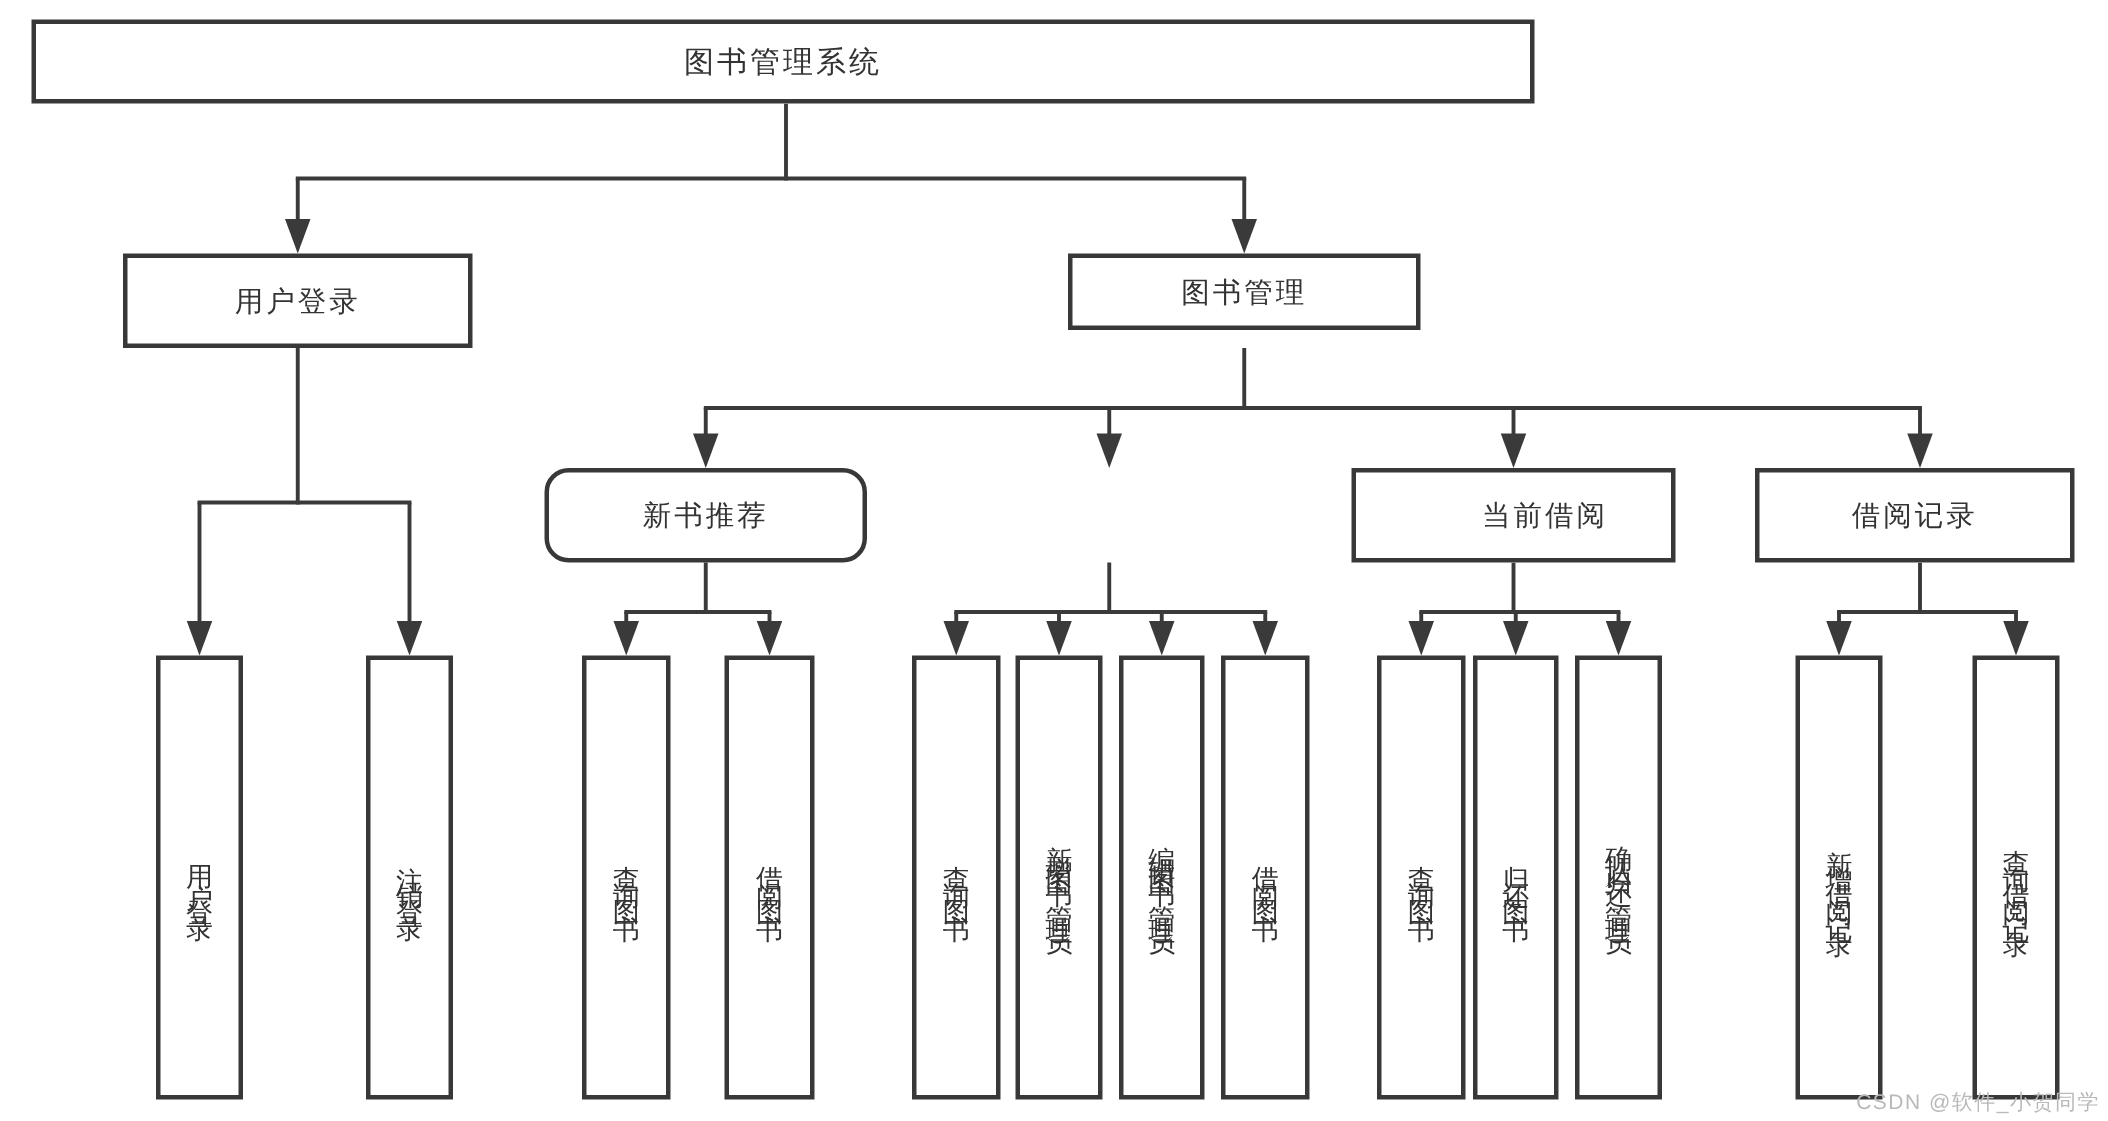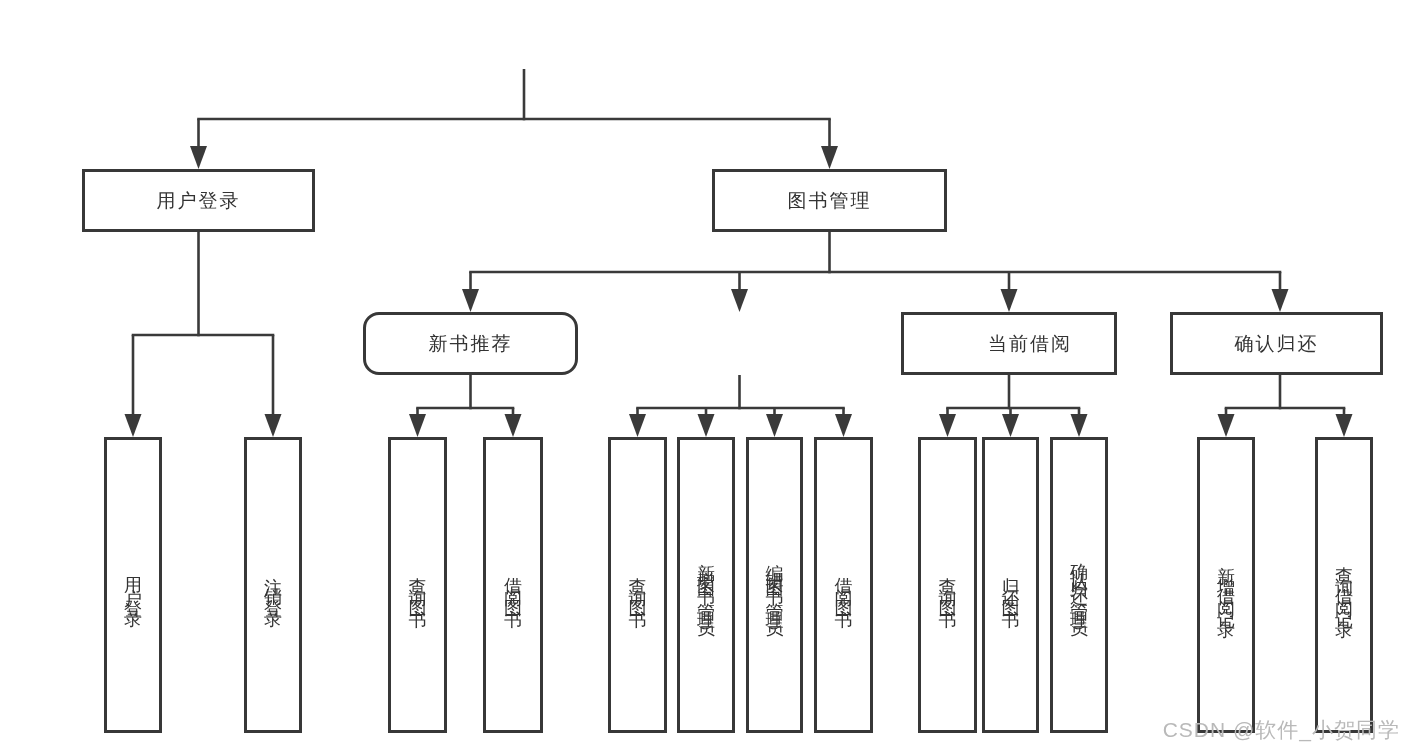--- a/index.html
+++ b/index.html
@@ -50,21 +50,21 @@
     line-height: 1;
     color: #333333;
   }
   .leaf .vlabel.long {
     letter-spacing: 8px;
   }
   .watermark {
     position: absolute;
     right: 5px;
     bottom: 3px;
-    font-size: 21px;
+    font-size: 14px;
     letter-spacing: 1px;
     color: #b9b9b9;
     z-index: 3;
     white-space: nowrap;
   }
 </style>
 </head>
 <body>
 
 <div class="canvas">
@@ -117,40 +117,43 @@
       <line x1="1010.5" y1="408" x2="1010.5" y2="423" stroke="#3a3a3a" stroke-width="2.6"></line>
       <polygon points="1002,414 1019,414 1010.5,437" fill="#3a3a3a"></polygon>
       <line x1="1079" y1="408" x2="1079" y2="423" stroke="#3a3a3a" stroke-width="2.6"></line>
       <polygon points="1070.5,414 1087.5,414 1079,437" fill="#3a3a3a"></polygon>
       <line x1="1226" y1="408" x2="1226" y2="423" stroke="#3a3a3a" stroke-width="2.6"></line>
       <polygon points="1217.5,414 1234.5,414 1226,437" fill="#3a3a3a"></polygon>
       <line x1="1344" y1="408" x2="1344" y2="423" stroke="#3a3a3a" stroke-width="2.6"></line>
       <polygon points="1335.5,414 1352.5,414 1344,437" fill="#3a3a3a"></polygon>
     </svg>
 
+  <div class="box" id="root" style="left:21px; top:13px; width:1002px; height:56px;">
+    <span class="hlabel root-label">图书管理系统</span>
+  </div>
 
   <div class="box" id="user_login" style="left:82px; top:169px; width:233px; height:63px;">
     <span class="hlabel">用户登录</span>
   </div>
 
-  <div class="box" id="book_mgmt" style="left:712px; top:169px; width:235px; height:63px;">
+  <div class="box" id="book_mgmt" style="left:712px; top:169px; width:235px; height:51px;">
     <span class="hlabel">图书管理</span>
   </div>
 
   <div class="box" id="new_book_rec" style="left:363px; top:312px; width:215px; height:63px;border-radius:16px;">
     <span class="hlabel">新书推荐</span>
   </div>
 
 
   <div class="box" id="current_borrow" style="left:901px; top:312px; width:216px; height:63px;padding-left:42px;">
     <span class="hlabel">当前借阅</span>
   </div>
 
   <div class="box" id="borrow_records" style="left:1170px; top:312px; width:213px; height:63px;">
-    <span class="hlabel">确认归还</span>
+    <span class="hlabel">借阅记录</span>
   </div>
 
   <div class="box leaf" style="left:104px; top:437px; width:58px; height:296px;">
     <span class="vlabel">用户登录</span>
   </div>
 
   <div class="box leaf" style="left:244px; top:437px; width:58px; height:296px;">
     <span class="vlabel">注销登录</span>
   </div>
 

